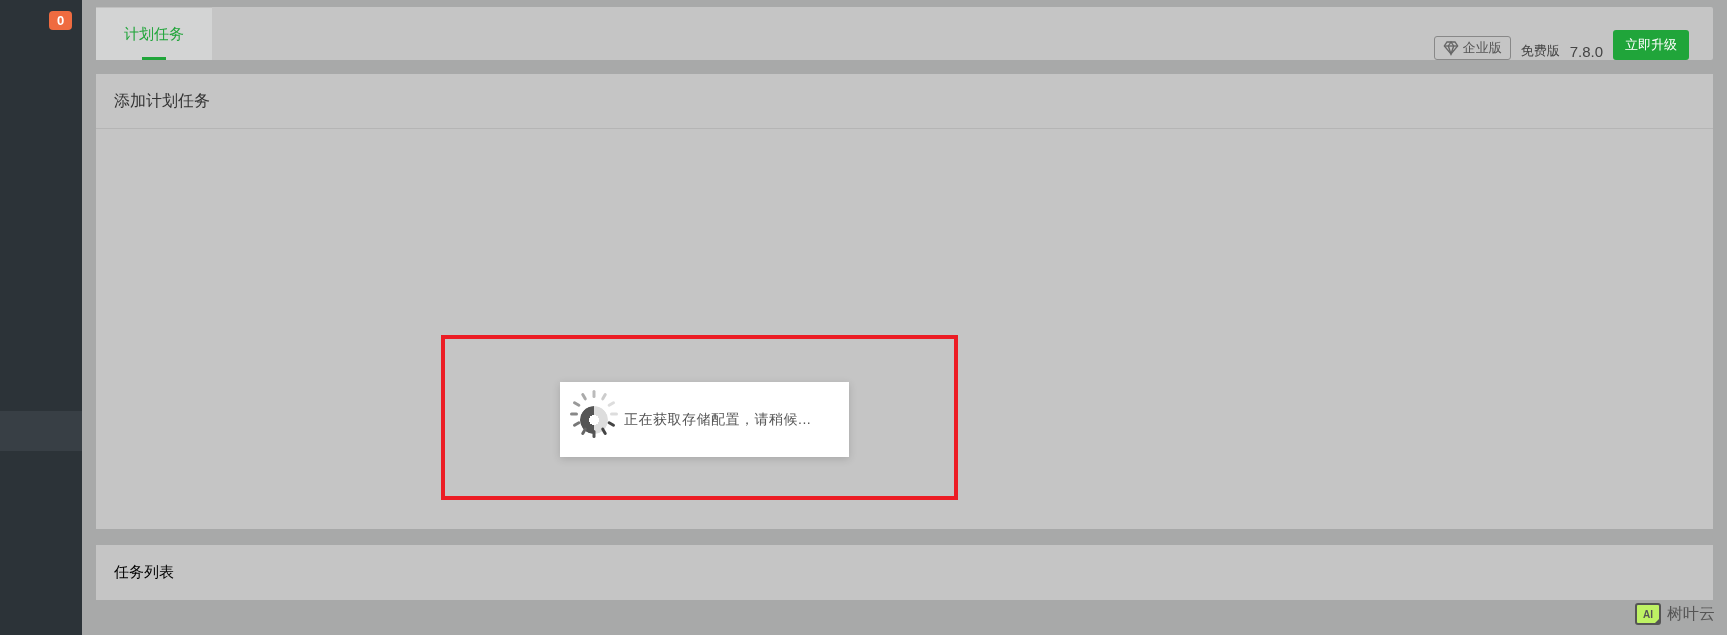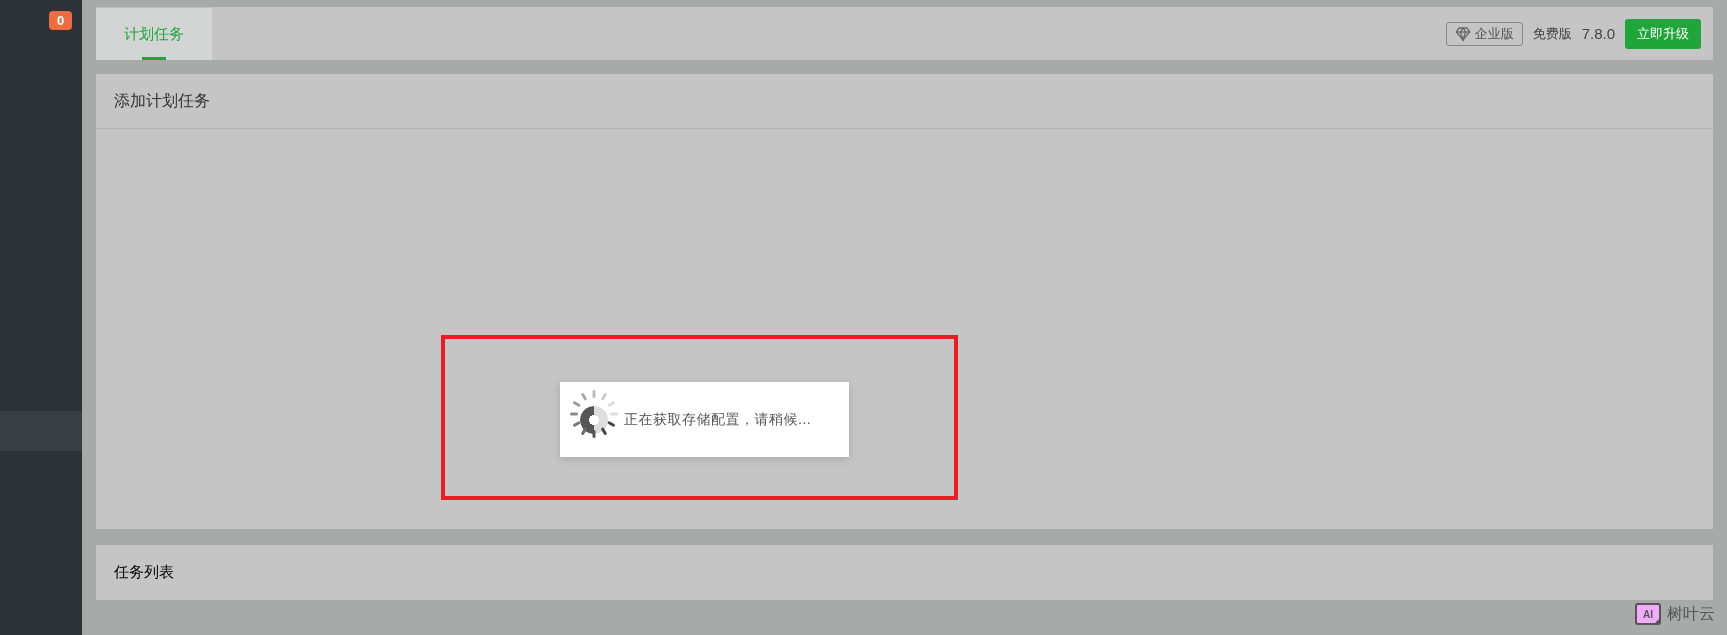--- a/index.html
+++ b/index.html
@@ -76,23 +76,23 @@
       bottom: 0;
       left: 50%;
       transform: translateX(-50%);
       width: 24px;
       height: 3px;
       background: #20a53a;
     }
     .tab-bar-right {
       margin-left: auto;
       display: flex;
-      align-items: center;
+      align-items: flex-end;
       gap: 10px;
-      padding-right: 12px;
+      padding-right: 24px;
     }
     .enterprise-btn {
       display: flex;
       align-items: center;
       gap: 4px;
       border: 1px solid #888;
       border-radius: 3px;
       padding: 2px 8px;
       font-size: 13px;
       color: #555;
@@ -230,21 +230,21 @@
       width: 26px;
       height: 22px;
       border: 2px solid #555;
       border-radius: 3px;
       display: flex;
       align-items: center;
       justify-content: center;
       font-size: 10px;
       font-weight: bold;
       position: relative;
-      background: #f0abfc;
+      background: #bef264;
     }
     .watermark-icon::after {
       content: "";
       position: absolute;
       right: -1px;
       bottom: -1px;
       width: 0;
       height: 0;
       border-left: 6px solid transparent;
       border-bottom: 6px solid #555;

